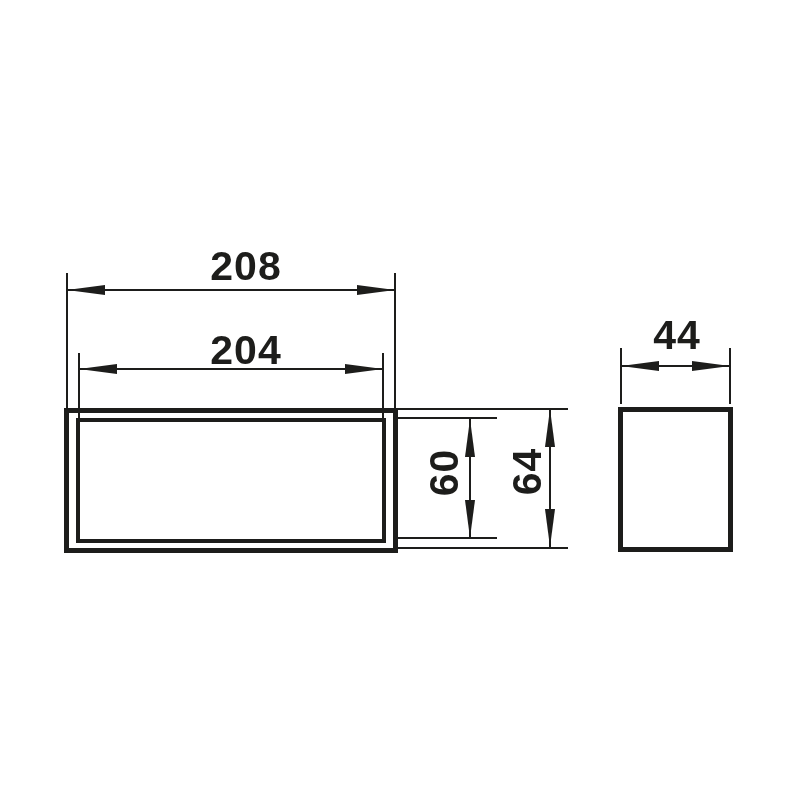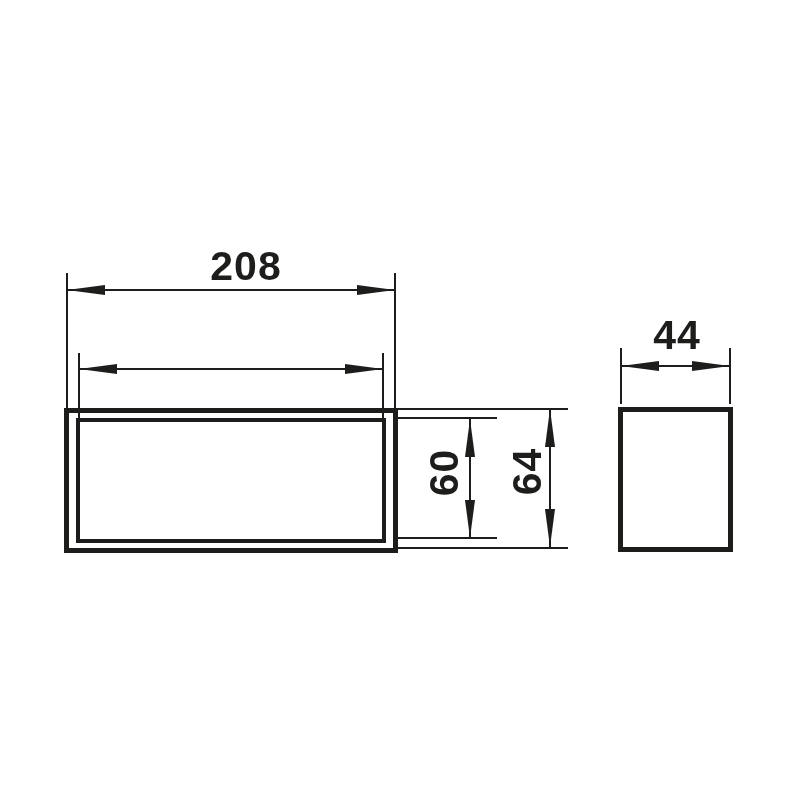--- a/index.html
+++ b/index.html
@@ -101,20 +101,21 @@
   <div class="line" id="d208-line"></div>
   <div class="arr arr-left" id="d208-arr-l"></div>
   <div class="arr arr-right" id="d208-arr-r"></div>
   <div class="dim-label" id="lbl-208">208</div>
 
   <div class="line" id="d204-ext-l"></div>
   <div class="line" id="d204-ext-r"></div>
   <div class="line" id="d204-line"></div>
   <div class="arr arr-left" id="d204-arr-l"></div>
   <div class="arr arr-right" id="d204-arr-r"></div>
+  <div class="dim-label" id="lbl-204">204</div>
 
   <div class="line" id="d60-ext-t"></div>
   <div class="line" id="d60-ext-b"></div>
   <div class="line" id="d60-line"></div>
   <div class="arr arr-up" id="d60-arr-t"></div>
   <div class="arr arr-down" id="d60-arr-b"></div>
   <div class="dim-label rot" id="lbl-60">60</div>
 
   <div class="line" id="d64-ext-t"></div>
   <div class="line" id="d64-ext-b"></div>

